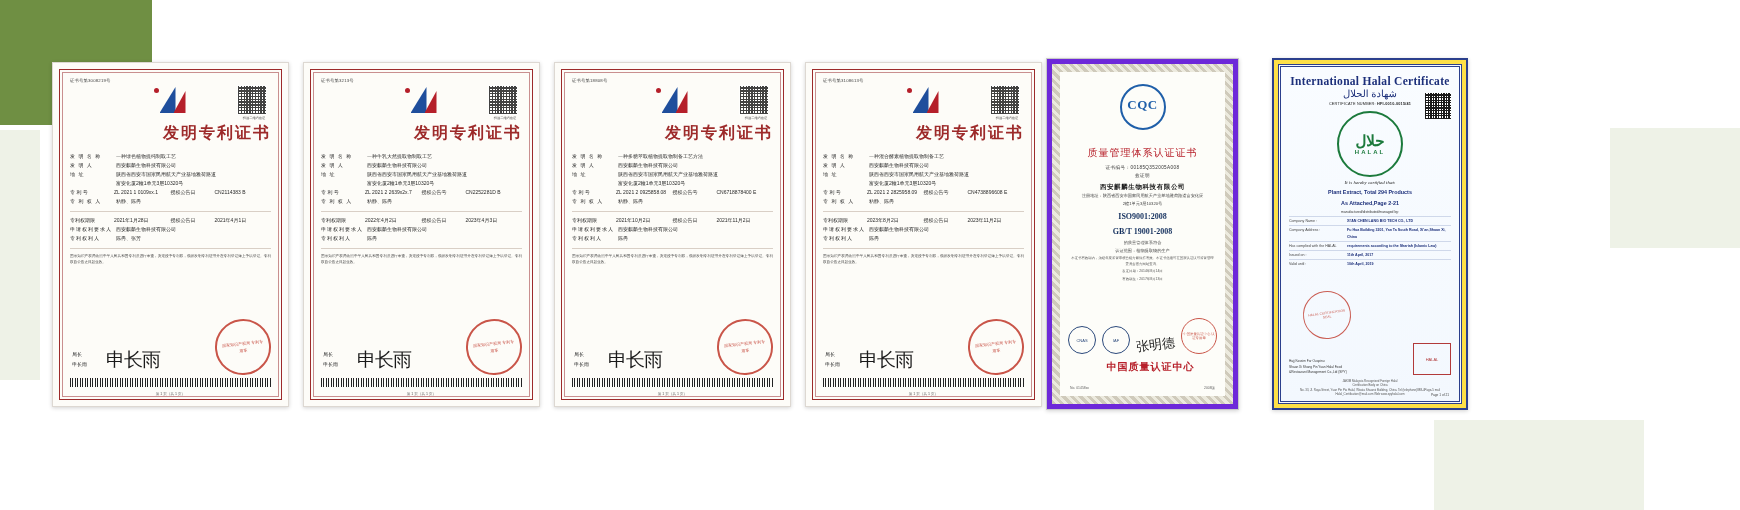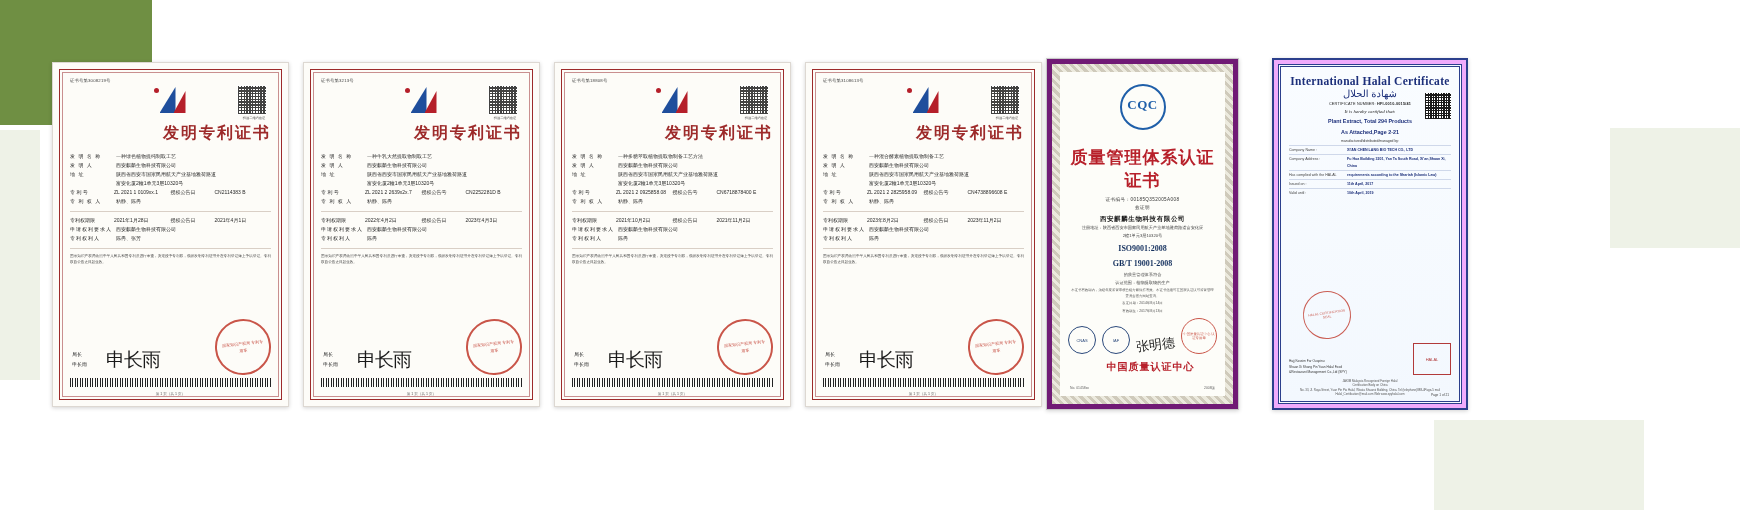--- a/index.html
+++ b/index.html
@@ -231,21 +231,21 @@
     color: #555;
   }
 
   
   .cqc {
     left: 1046px;
     top: 58px;
     width: 193px;
     height: 352px;
     border: 1px solid #c9c9c9;
-    background: #701a75;
+    background: #6d28d9;
     padding: 5px;
   }
   .cqc-inner {
     position: relative;
     width: 100%;
     height: 100%;
     box-sizing: border-box;
     border: 8px solid transparent;
     background:
       linear-gradient(#fdfdf9, #fdfdf9) padding-box,
@@ -260,22 +260,22 @@
     margin: 2px auto 3px auto;
     color: #1f5fa9;
     font-family: "Liberation Serif", serif;
     font-weight: bold;
     font-size: 13px;
     line-height: 38px;
     letter-spacing: 0.5px;
   }
   .cqc-title {
     font-family: "Liberation Serif", serif;
-    font-weight: bold;
-    font-size: 17px;
+    font-weight: normal;
+    font-size: 10px;
     color: #b7202a;
     letter-spacing: 1px;
     margin: 16px 0 4px 0;
   }
   .cqc-sub {
     font-size: 4.6px;
     color: #333;
     line-height: 8px;
     letter-spacing: 0.4px;
   }
@@ -361,21 +361,21 @@
     color: #666;
   }
 
   
   .halal {
     left: 1272px;
     top: 58px;
     width: 196px;
     height: 352px;
     border: 2px solid #2b3f8c;
-    background: #f0abfc;
+    background: #fde047;
     padding: 4px;
   }
   .halal-inner {
     position: relative;
     width: 100%;
     height: 100%;
     box-sizing: border-box;
     border: 3px double #2b3f8c;
     padding: 6px 8px;
     text-align: center;
@@ -886,20 +886,24 @@
   <div class="cert halal">
     <div class="halal-inner">
       <div class="halal-title">International Halal Certificate</div>
       <div class="halal-arabic">شهادة الحلال</div>
       <div class="halal-certno">
         <span>CERTIFICATE NUMBER:</span>
         <b>HFI-0010-0015/41</b>
       </div>
       <div class="halal-qr"></div>
 
+      <div class="halal-mark">
+        <span class="ar">حلال</span>
+        <span class="lat">HALAL</span>
+      </div>
 
       <div class="halal-hereby">It is hereby certified that:</div>
       <div class="halal-product">Plant Extract, Total 294 Products</div>
       <div class="halal-product">As Attached,Page 2-21</div>
       <div class="halal-mfg">manufactured/distributed/managed by:</div>
 
       <div class="halal-row">
         <span class="k">Company Name  :</span>
         <span class="v">XI'AN CHEN LANG BIO TECH CO., LTD</span>
       </div>

